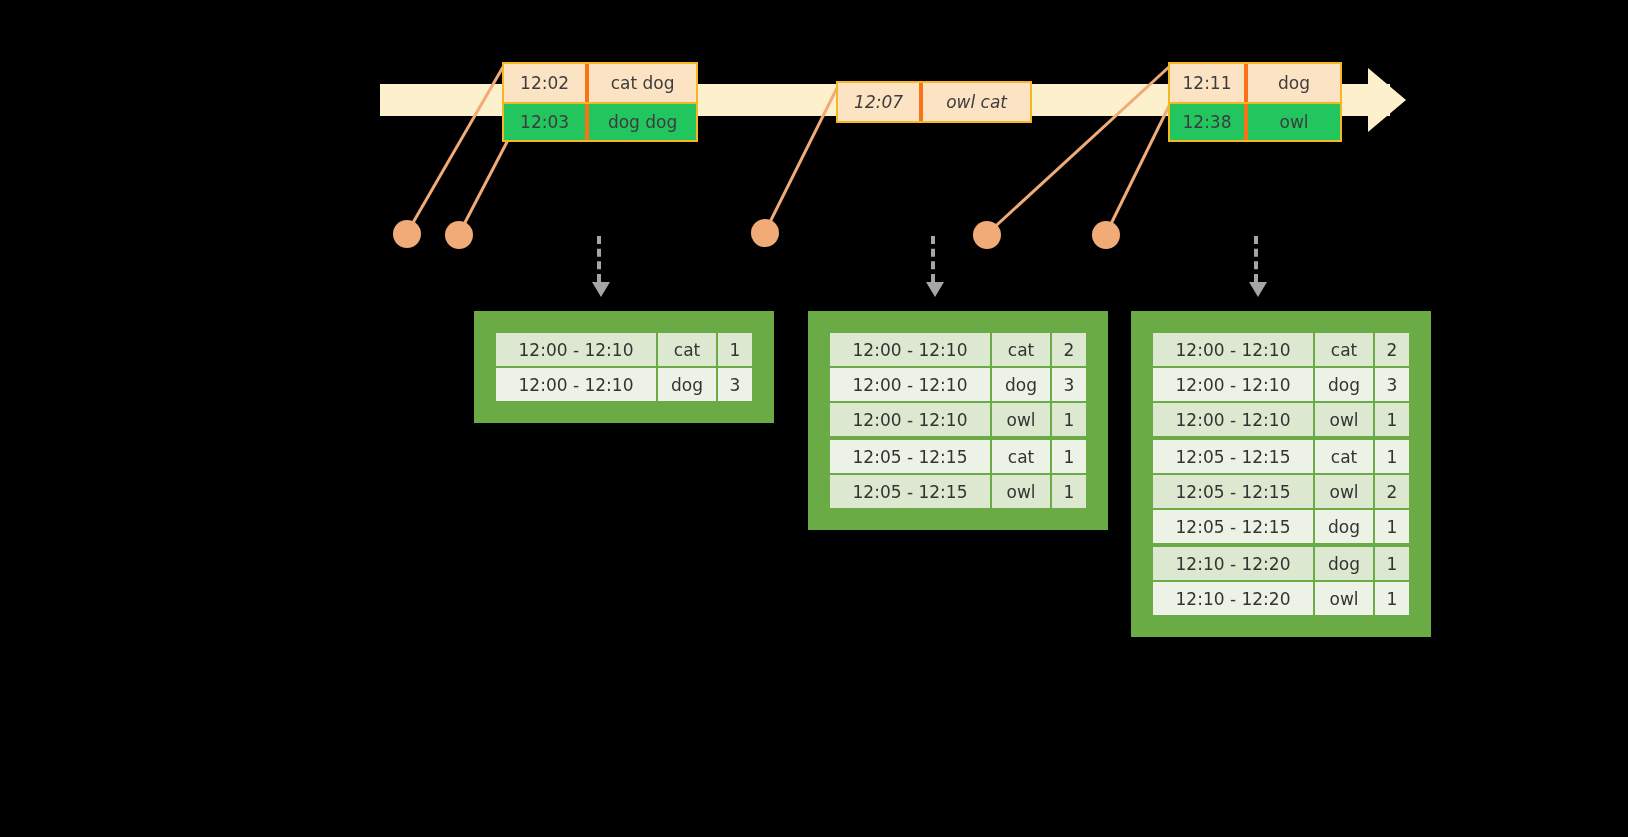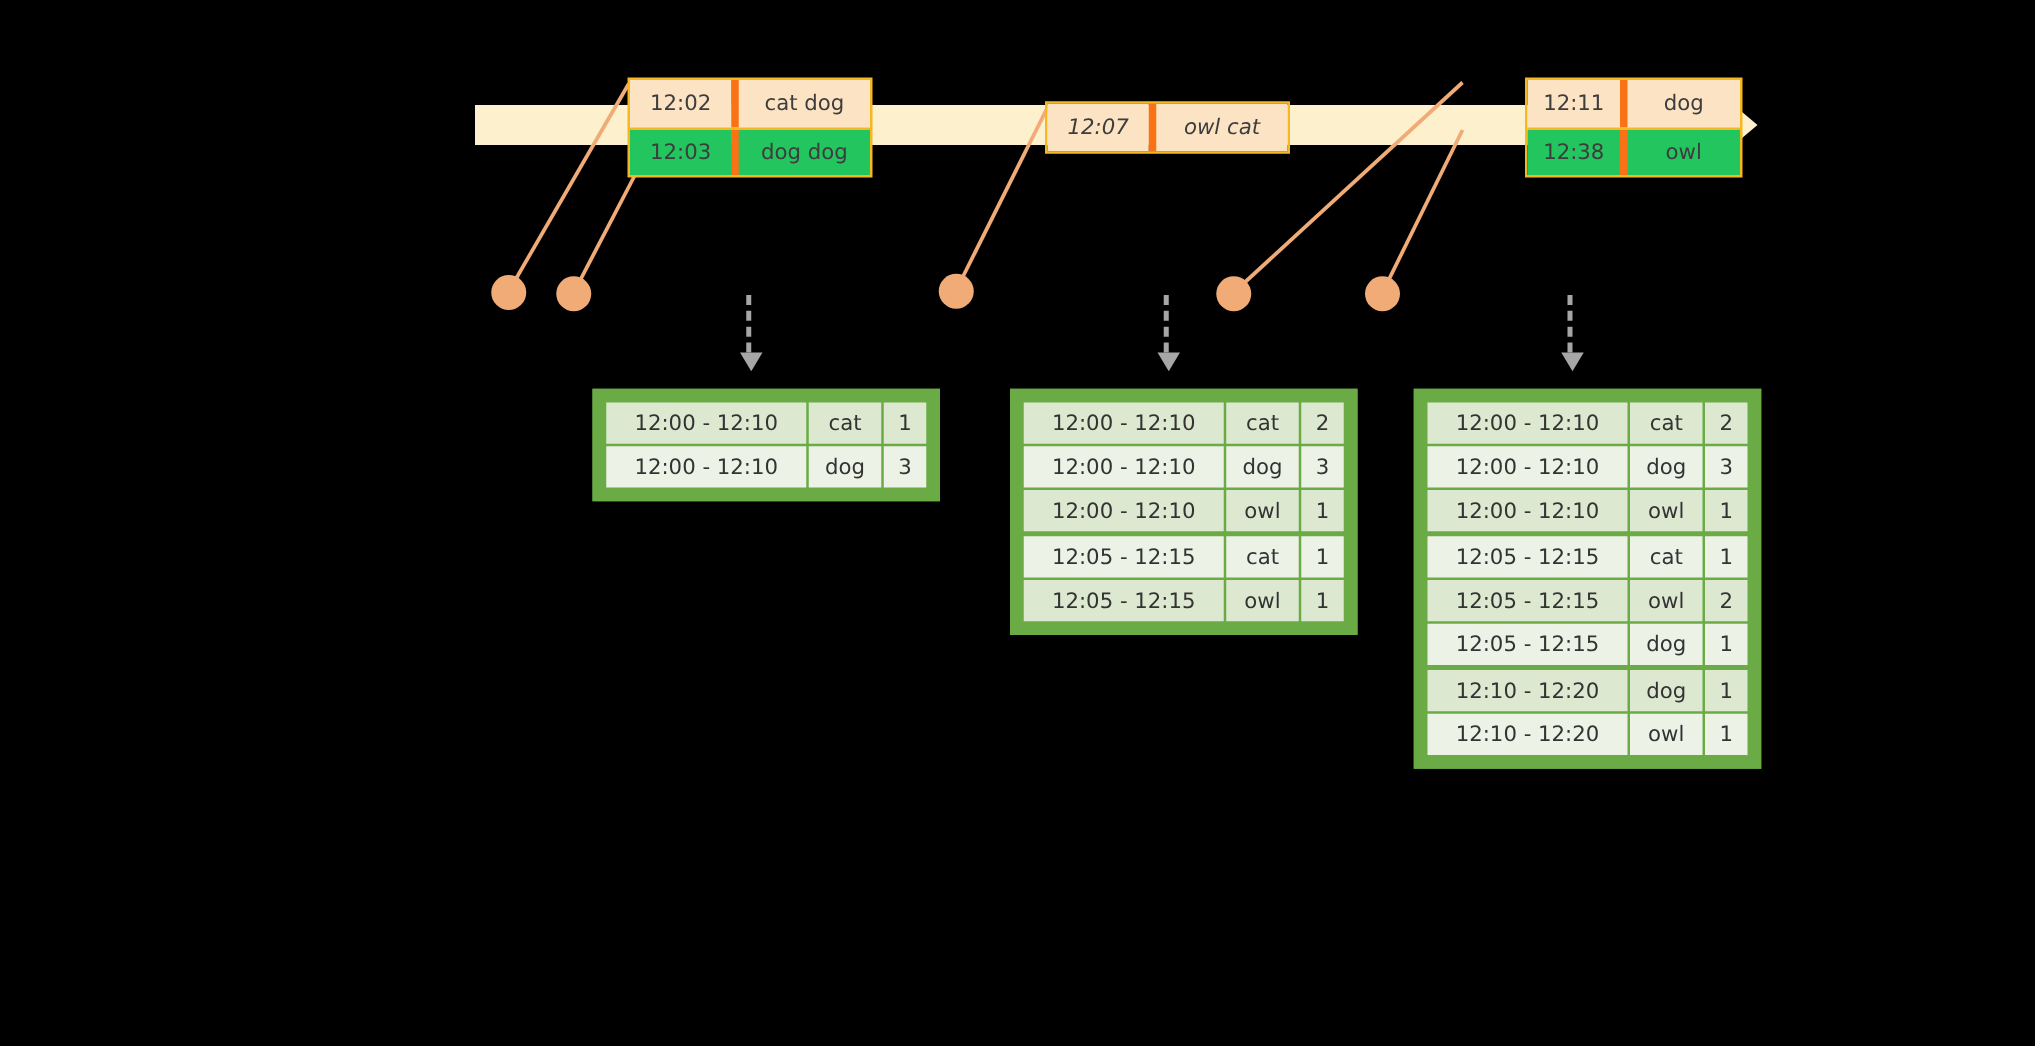--- a/index.html
+++ b/index.html
@@ -14,35 +14,35 @@
 
   
   .evt-box{position:absolute;border:2px solid #f5b820;box-sizing:border-box;
            display:flex;flex-direction:column;}
   .evt-row{display:flex;height:38px;box-sizing:border-box;}
   .evt-row + .evt-row{border-top:2px solid #f5b820;}
   .evt-row.alt .evt-time,.evt-row.alt .evt-words{background:#fce3c4;}
   .evt-time,.evt-words{display:flex;align-items:center;justify-content:center;
            background:#22c55e;color:#3d3d3d;font-size:17px;box-sizing:border-box;}
   .evt-time{width:82px;}
-  .evt-words{width:112px;border-left:6px solid #f97316;text-align:center;}
+  .evt-words{width:112px;border-left:4px solid #f97316;text-align:center;}
 
   #evt-box-1{left:502px;top:62px;width:196px;}
   #evt-box-2{left:836px;top:81px;width:196px;font-style:italic;}
   #evt-box-2 .evt-words{width:112px;}
-  #evt-box-3{left:1220px;top:62px;width:174px;}
+  #evt-box-3{left:1168px;top:62px;width:174px;}
   #evt-box-3 .evt-time{width:74px;}
   #evt-box-3 .evt-words{width:96px;}
 
   
   .connector{position:absolute;left:0;top:0;width:1628px;height:837px;pointer-events:none;}
 
   
   .result-table{position:absolute;border:3px solid #6aab46;box-sizing:border-box;
-                background:#6aab46;display:flex;flex-direction:column;gap:2px;padding:8px;}
+                background:#6aab46;display:flex;flex-direction:column;gap:2px;padding:19px;}
   .rt-row{display:flex;gap:2px;height:33px;}
   .rt-row.sep{margin-top:2px;}
   .rt-cell{display:flex;align-items:center;justify-content:center;color:#333;
            font-size:17px;box-sizing:border-box;background:#dce9d0;}
   .rt-row.light .rt-cell{background:#edf2e7;}
   .c-window{width:160px;}
   .c-word{width:58px;}
   .c-count{width:34px;}
 
   #table-1{left:474px;top:311px;}

